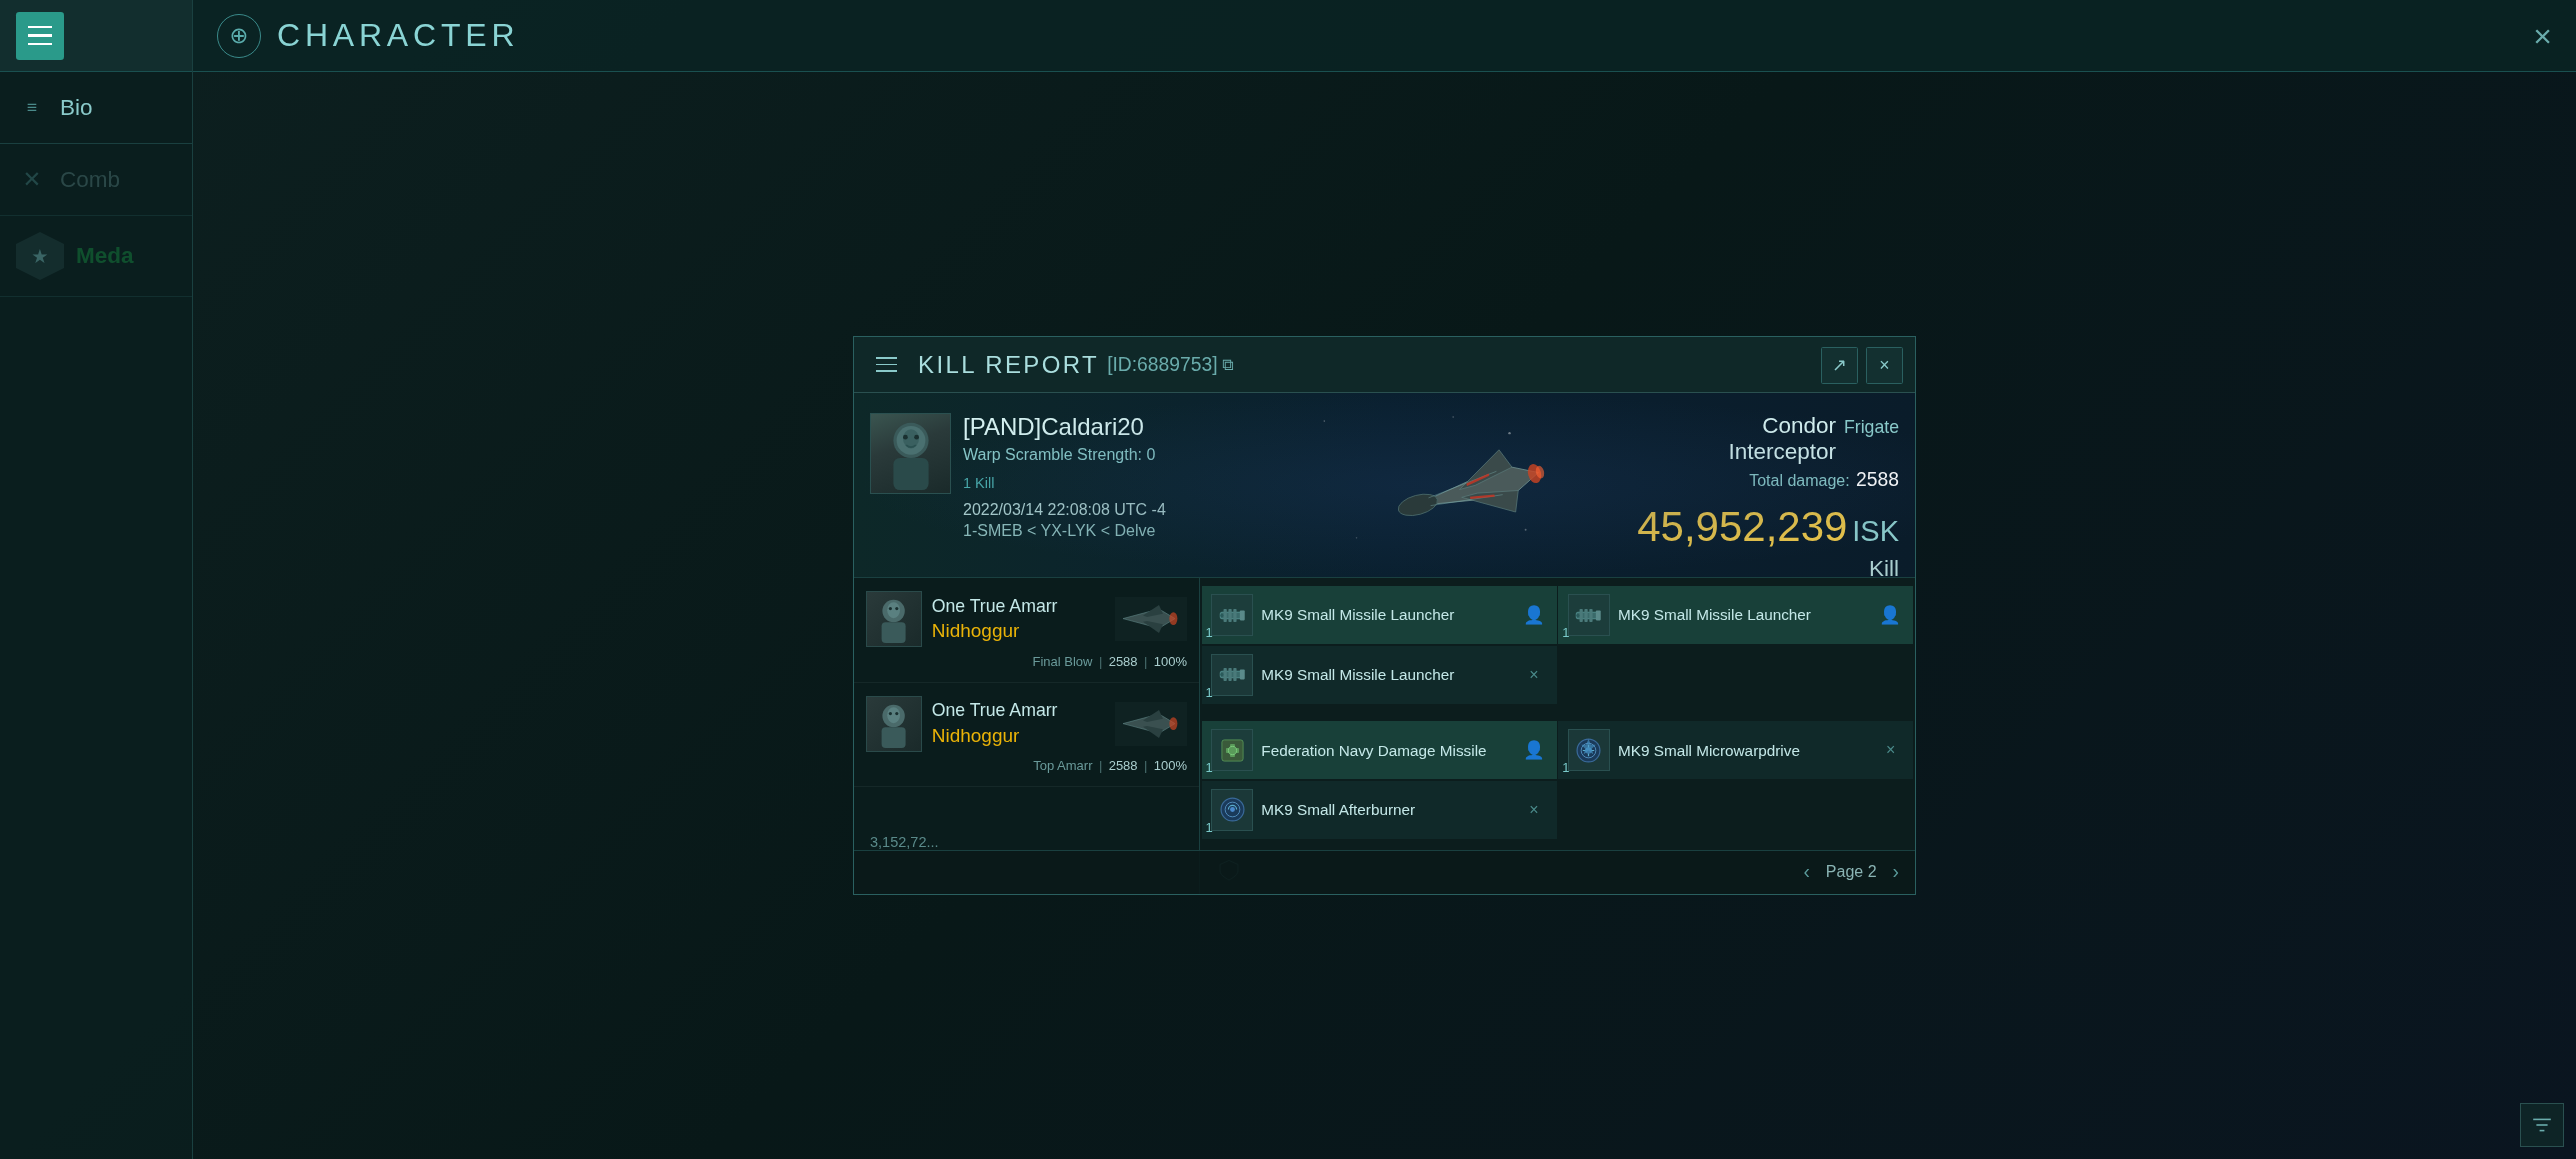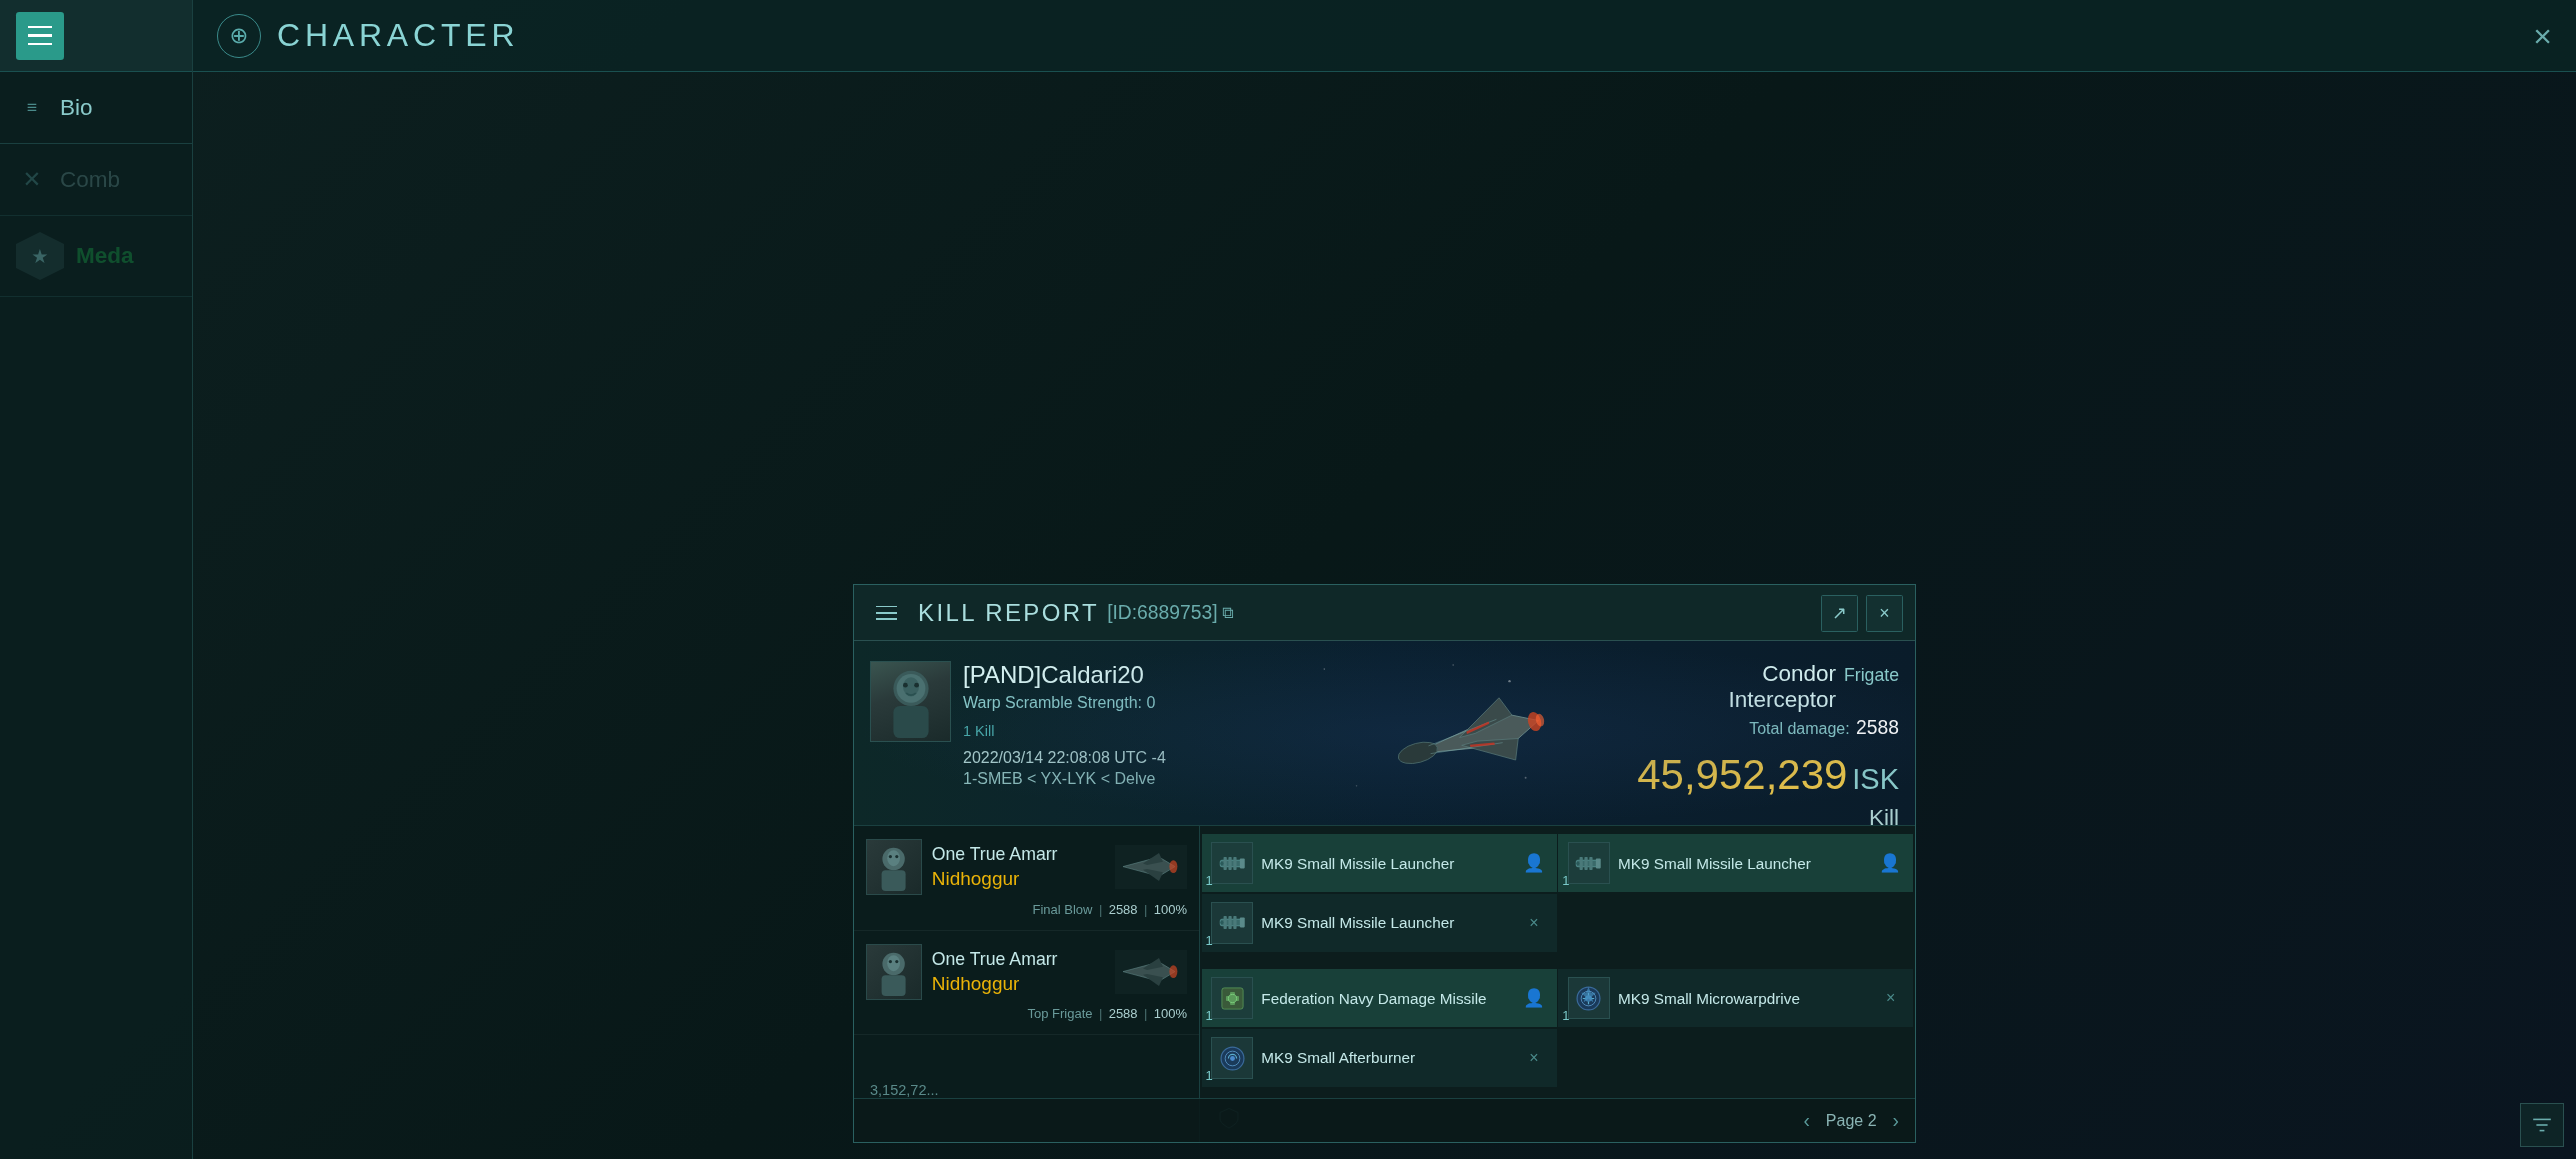--- a/index.html
+++ b/index.html
@@ -169,21 +169,21 @@
     }
 
     
     .modal {
       position: absolute;
       top: 72px;
       left: 193px;
       right: 0;
       bottom: 0;
       display: flex;
-      align-items: flex-end;
+      align-items: center;
       justify-content: center;
       padding: 16px;
     }
 
     .kill-report {
       width: 1063px;
       background: #0d2828;
       border: 0.8px solid #2a6060;
       position: relative;
     }
@@ -826,21 +826,21 @@
             <div class="p-ship-img">
               <svg width="64" height="36" viewBox="0 0 80 45">
                 <path d="M5,22 L50,10 L70,22 L50,34 Z" fill="#3a5050" stroke="#5a8080" stroke-width="0.8"></path>
                 <path d="M30,18 L50,5 L55,16 L35,20 Z" fill="#2a4040"></path>
                 <path d="M30,26 L50,40 L55,29 L35,25 Z" fill="#2a4040"></path>
                 <ellipse cx="68" cy="22" rx="5" ry="8" fill="#cc4422" opacity="0.7"></ellipse>
               </svg>
             </div>
           </div>
           <div class="p-stats-row">
-            <span class="p-stat-label">Top Frigate</span>
+            <span class="p-stat-label">Top Amarr</span>
             <span style="color:#4a7070; font-size:13px;">|</span>
             <span class="p-stat-value">2588</span>
             <span style="color:#4a7070; font-size:13px;">|</span>
             <span class="p-stat-value">100%</span>
           </div>
         </div>
 
         <div style="position:absolute; bottom:44px; left:16px; color:#5a8a8a; font-size:14.5px;">3,152,72...</div>
       </div>
 

